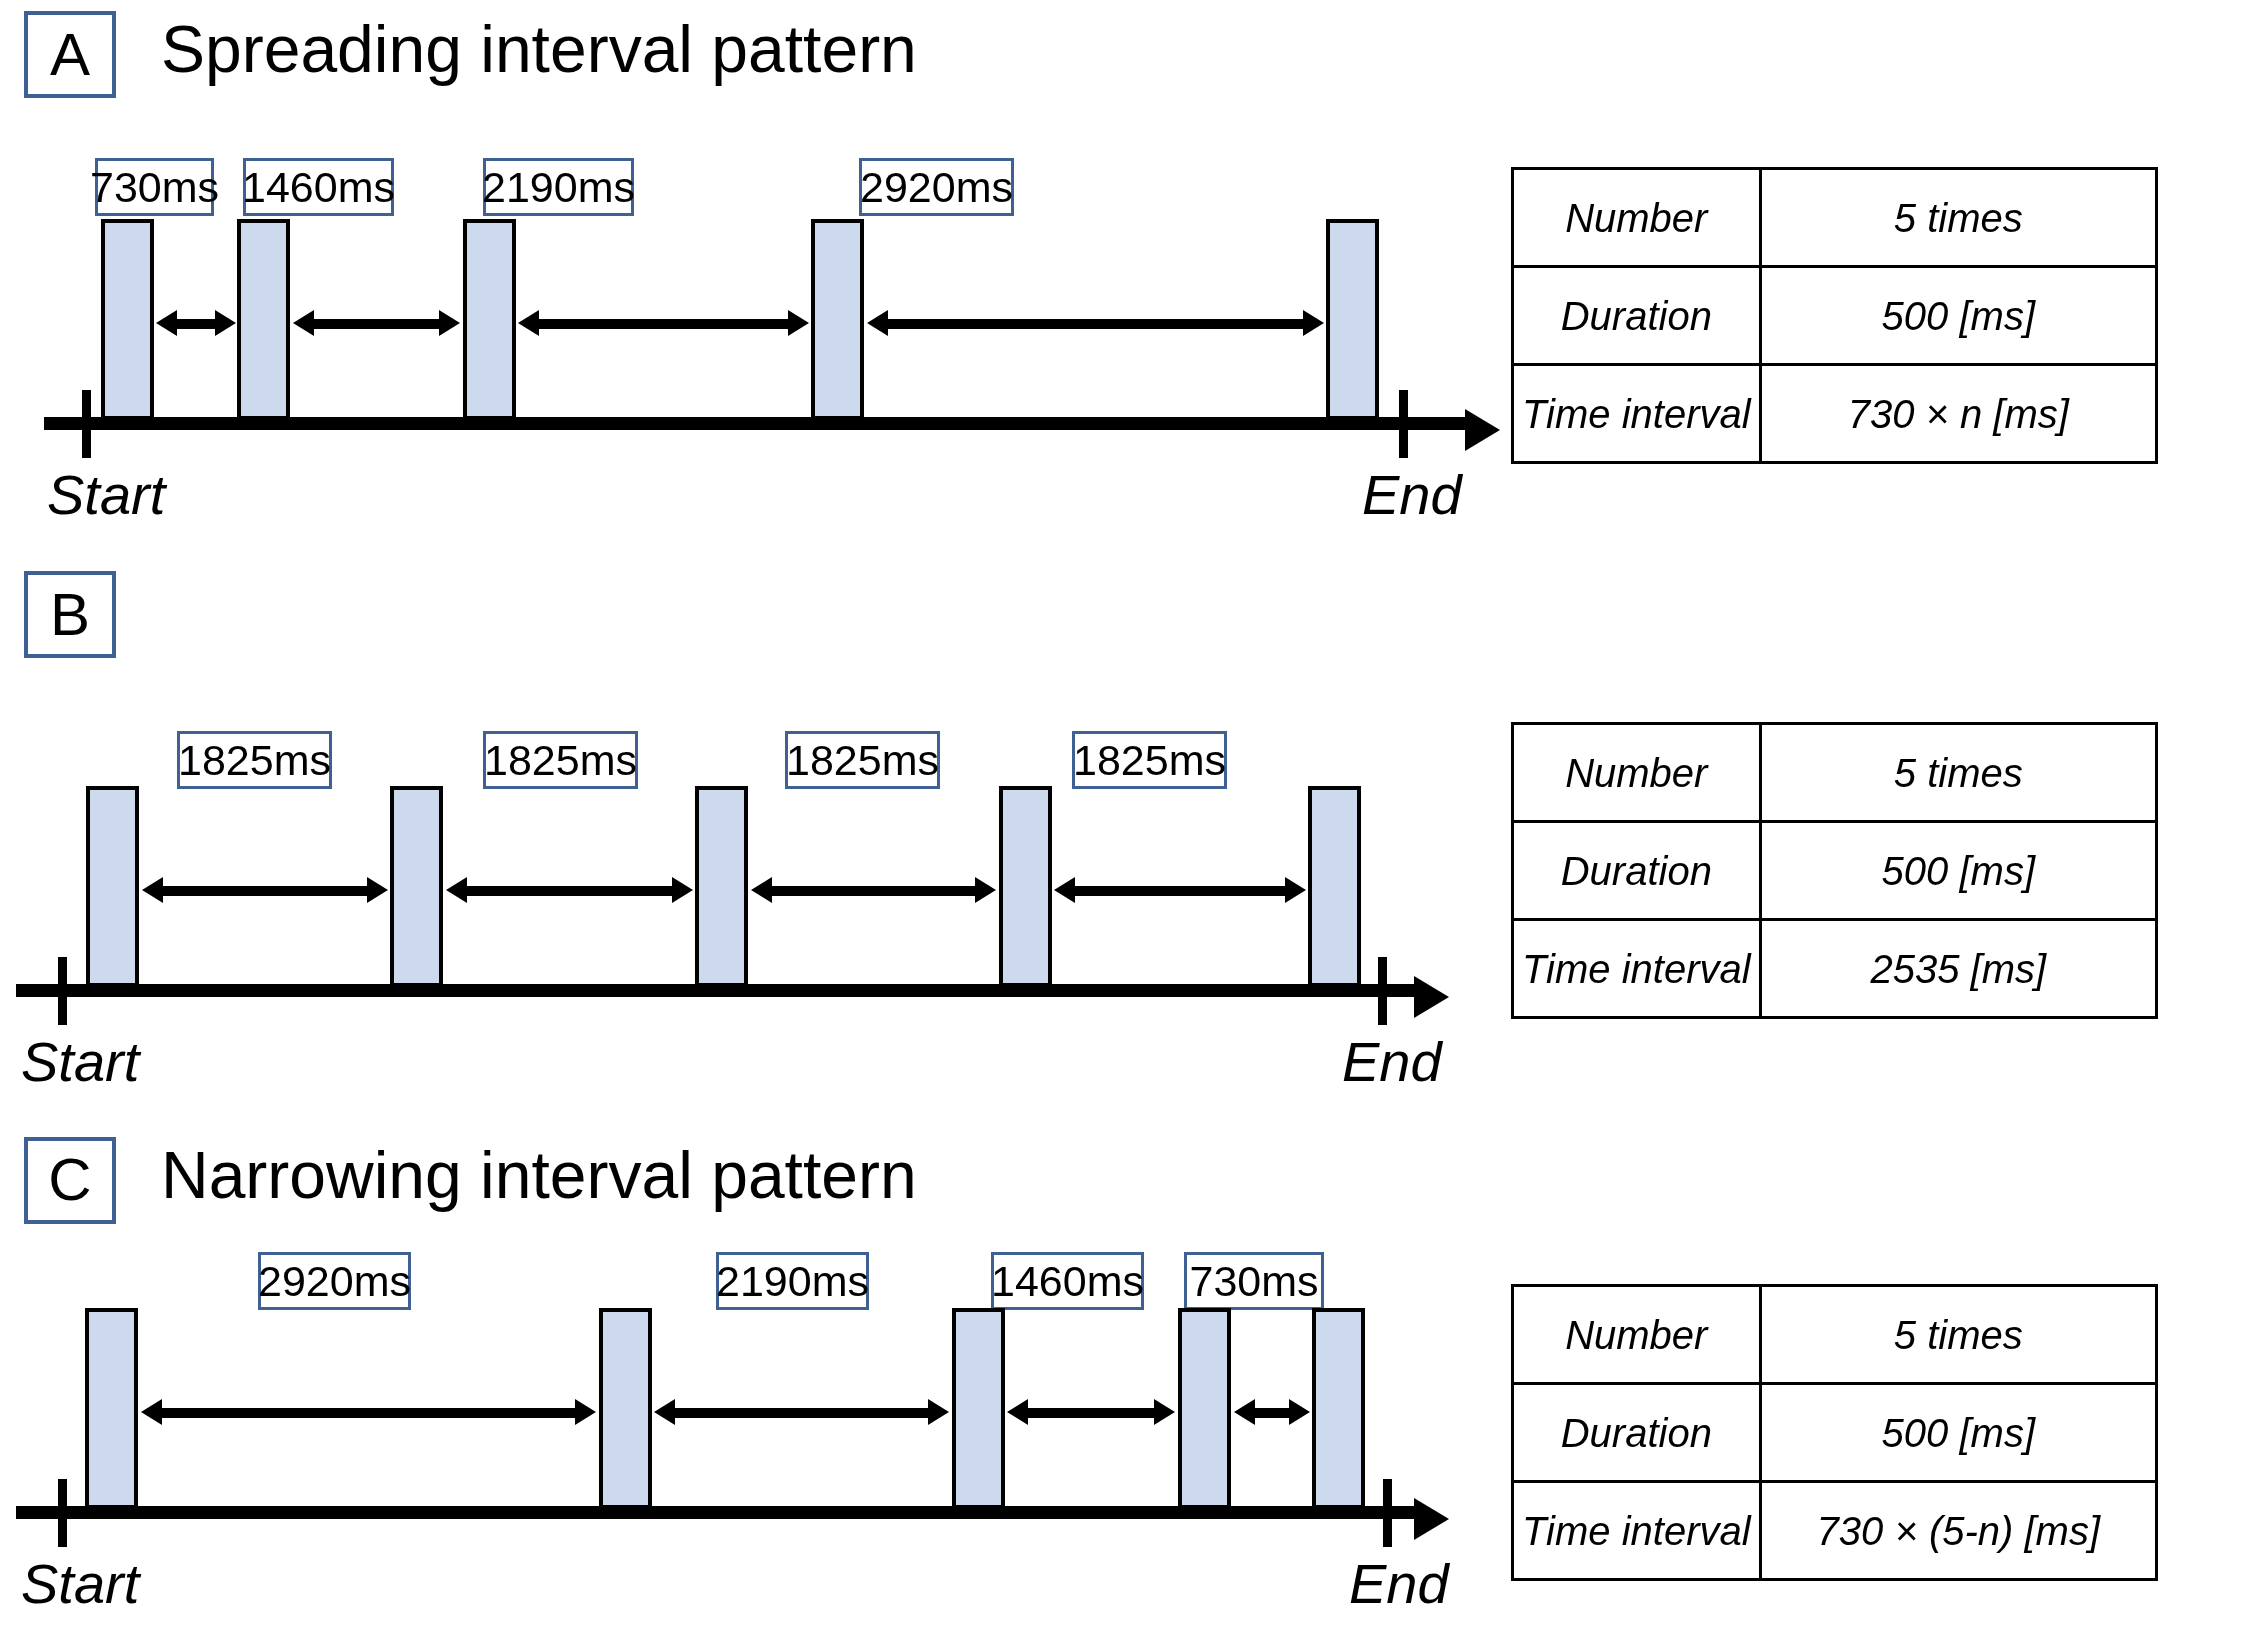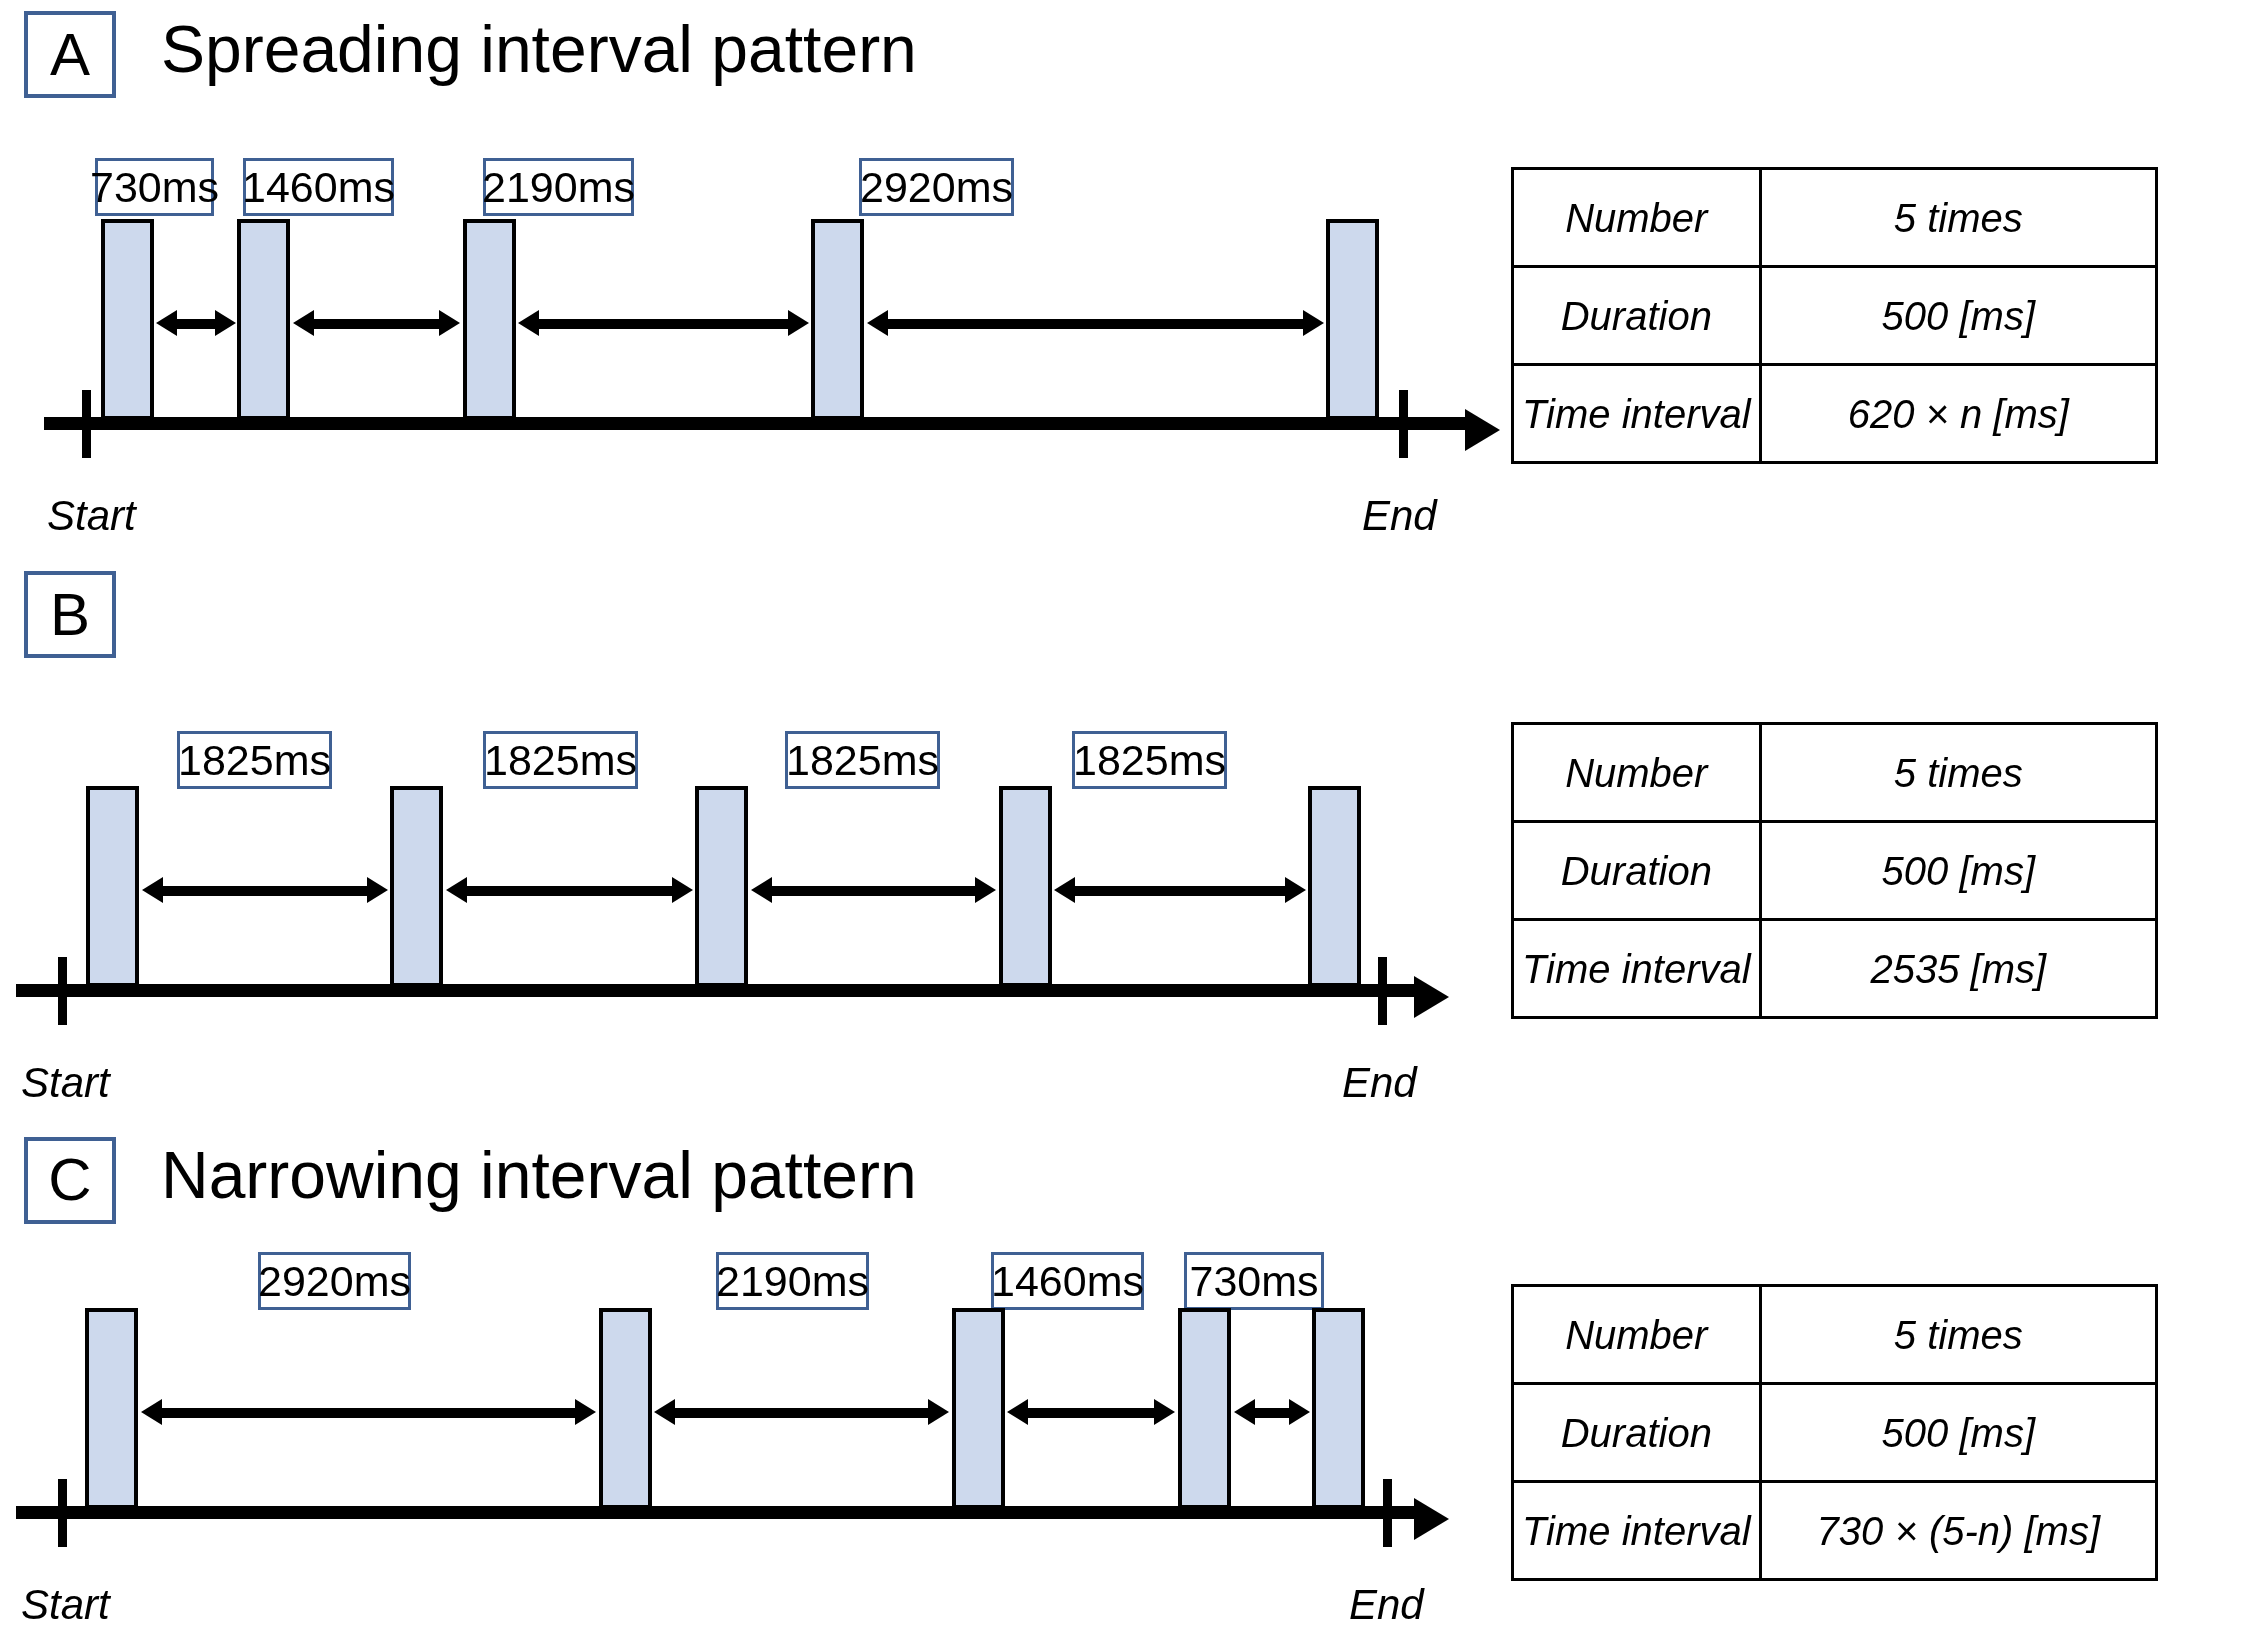--- a/index.html
+++ b/index.html
@@ -18,22 +18,22 @@
   .panel-title{position:absolute;font-size:66px;line-height:1;white-space:nowrap;}
 
   
   .diagram{position:absolute;left:0;top:0;width:1497px;height:100%;}
 
   .axis-line{position:absolute;background:#000;height:13px;}
   .axis-arrow{position:absolute;width:0;height:0;
     border-top:21px solid transparent;border-bottom:21px solid transparent;
     border-left:35px solid #000;}
   .tick{position:absolute;width:8.9px;background:#000;}
-  .endpoint-label{position:absolute;font-style:italic;font-size:42px;line-height:1;
-    white-space:nowrap;margin-top:28px;}
+  .endpoint-label{position:absolute;font-style:italic;font-size:56px;line-height:1;
+    white-space:nowrap;}
 
   .bar{position:absolute;background:#cdd9ed;border:4.8px solid #000;box-sizing:border-box;}
 
   
   .darrow{position:absolute;height:27px;}
   .darrow .shaft{position:absolute;left:17.7px;right:17.7px;top:8.9px;height:10.5px;background:#000;}
   .darrow .head{position:absolute;top:0;width:0;height:0;
     border-top:13.7px solid transparent;border-bottom:13.7px solid transparent;}
   .darrow .head.l{left:0;border-right:21px solid #000;}
   .darrow .head.r{right:0;border-left:21px solid #000;}
@@ -103,21 +103,21 @@
         <tr>
       <td class="k">Number</td>
       <td>5 times</td>
     </tr>
     <tr>
       <td class="k">Duration</td>
       <td>500 [ms]</td>
     </tr>
     <tr>
       <td class="k">Time interval</td>
-      <td>620 × n [ms]</td>
+      <td>730 × n [ms]</td>
     </tr>
   </tbody>
     </table>
 </section>
 
 <section class="panel" id="panel-B">
 
   <div class="letter-box" style="left:24px;top:8px;">B</div>
 
   <div class="diagram">

